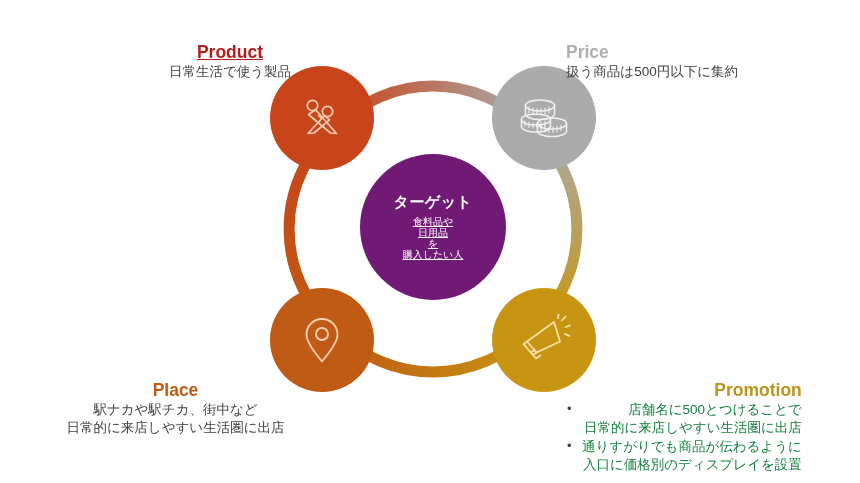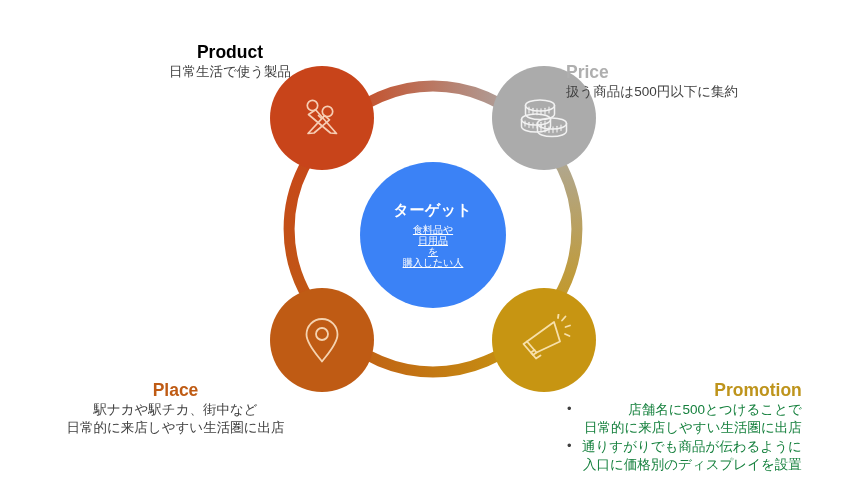--- a/index.html
+++ b/index.html
@@ -66,24 +66,24 @@
   }
   #node-promotion {
     left: 244px; top: 226px;
     width: 104px; height: 104px;
     background: #C79512;
   }
 
   
   #center-circle {
     position: absolute;
-    left: 112px; top: 100px;
+    left: 112px; top: 92px;
     width: 146px; height: 146px;
     border-radius: 50%;
-    background: #3b82f6;
+    background: #701a75;
     display: flex;
     flex-direction: column;
     align-items: center;
     justify-content: center;
     color: #ffffff;
     text-align: center;
     line-height: 1.12;
   }
   #center-title {
     font-size: 15px;
@@ -110,26 +110,25 @@
     color: #3F3F3F;
     line-height: 1.35;
     white-space: nowrap;
   }
 
   #label-product {
     left: 130px; top: 42px;
     text-align: center;
     width: 200px;
   }
-  #label-product .label-head { color: #000000; }
+  #label-product .label-head { color: #b91c1c; text-decoration: underline; }
 
   #label-price {
     left: 566px; top: 42px;
     text-align: left;
-    margin-top: 20px;
   }
   #label-price .label-head { color: #AFAFAF; }
 
   #label-place {
     left: 28px; top: 380px;
     text-align: center;
     width: 295px;
   }
   #label-place .label-head { color: #BF5B14; }
 

